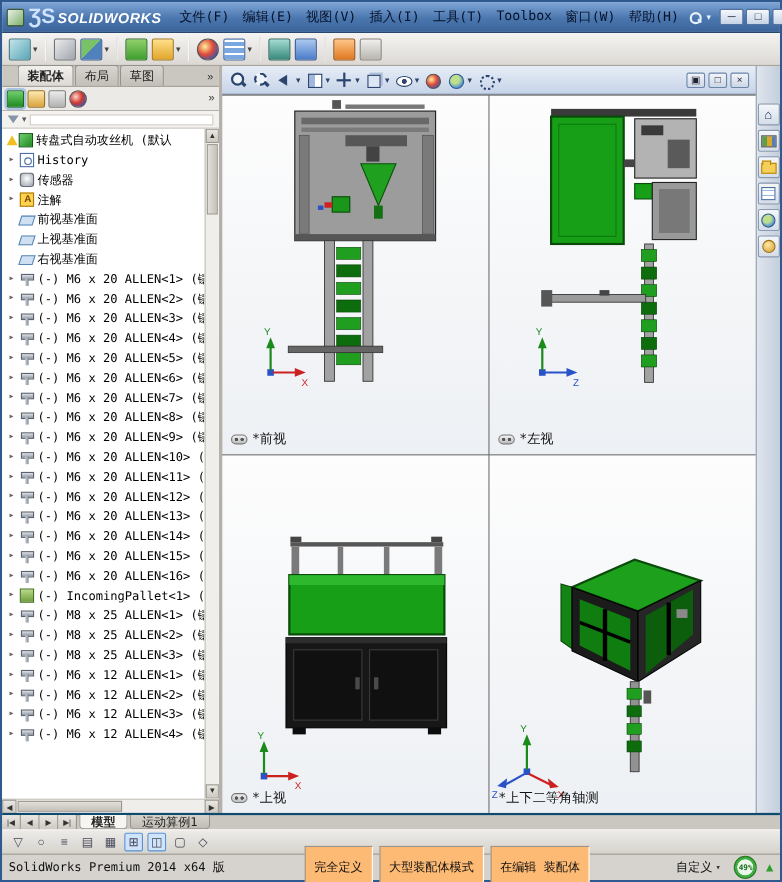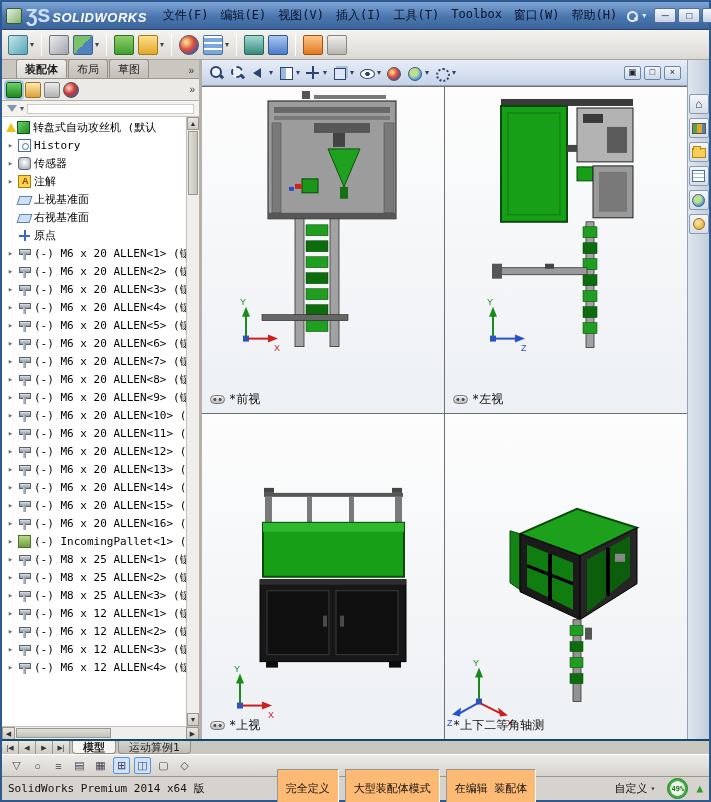--- a/index.html
+++ b/index.html
@@ -271,38 +271,38 @@
                 <span class="ti sensor"></span>
                 <span class="tlabel">传感器</span>
               </div>
 
               <div class="trow">
                 <span class="texp">▸</span>
                 <span class="ti ann"></span>
                 <span class="tlabel">注解</span>
               </div>
 
+              <div class="trow">
+                <span class="texp"></span>
+                <span class="ti plane"></span>
+                <span class="tlabel">前视基准面</span>
+              </div>
 
               <div class="trow">
                 <span class="texp"></span>
                 <span class="ti plane"></span>
                 <span class="tlabel">上视基准面</span>
               </div>
 
               <div class="trow">
                 <span class="texp"></span>
                 <span class="ti plane"></span>
                 <span class="tlabel">右视基准面</span>
               </div>
 
-              <div class="trow">
-                <span class="texp"></span>
-                <span class="ti origin"></span>
-                <span class="tlabel">原点</span>
-              </div>
 
               <div class="trow">
                 <span class="texp">▸</span>
                 <span class="ti bolt"></span>
                 <span class="tlabel">(-) M6 x 20 ALLEN&lt;1&gt; (镶</span>
               </div>
 
               <div class="trow">
                 <span class="texp">▸</span>
                 <span class="ti bolt"></span>

